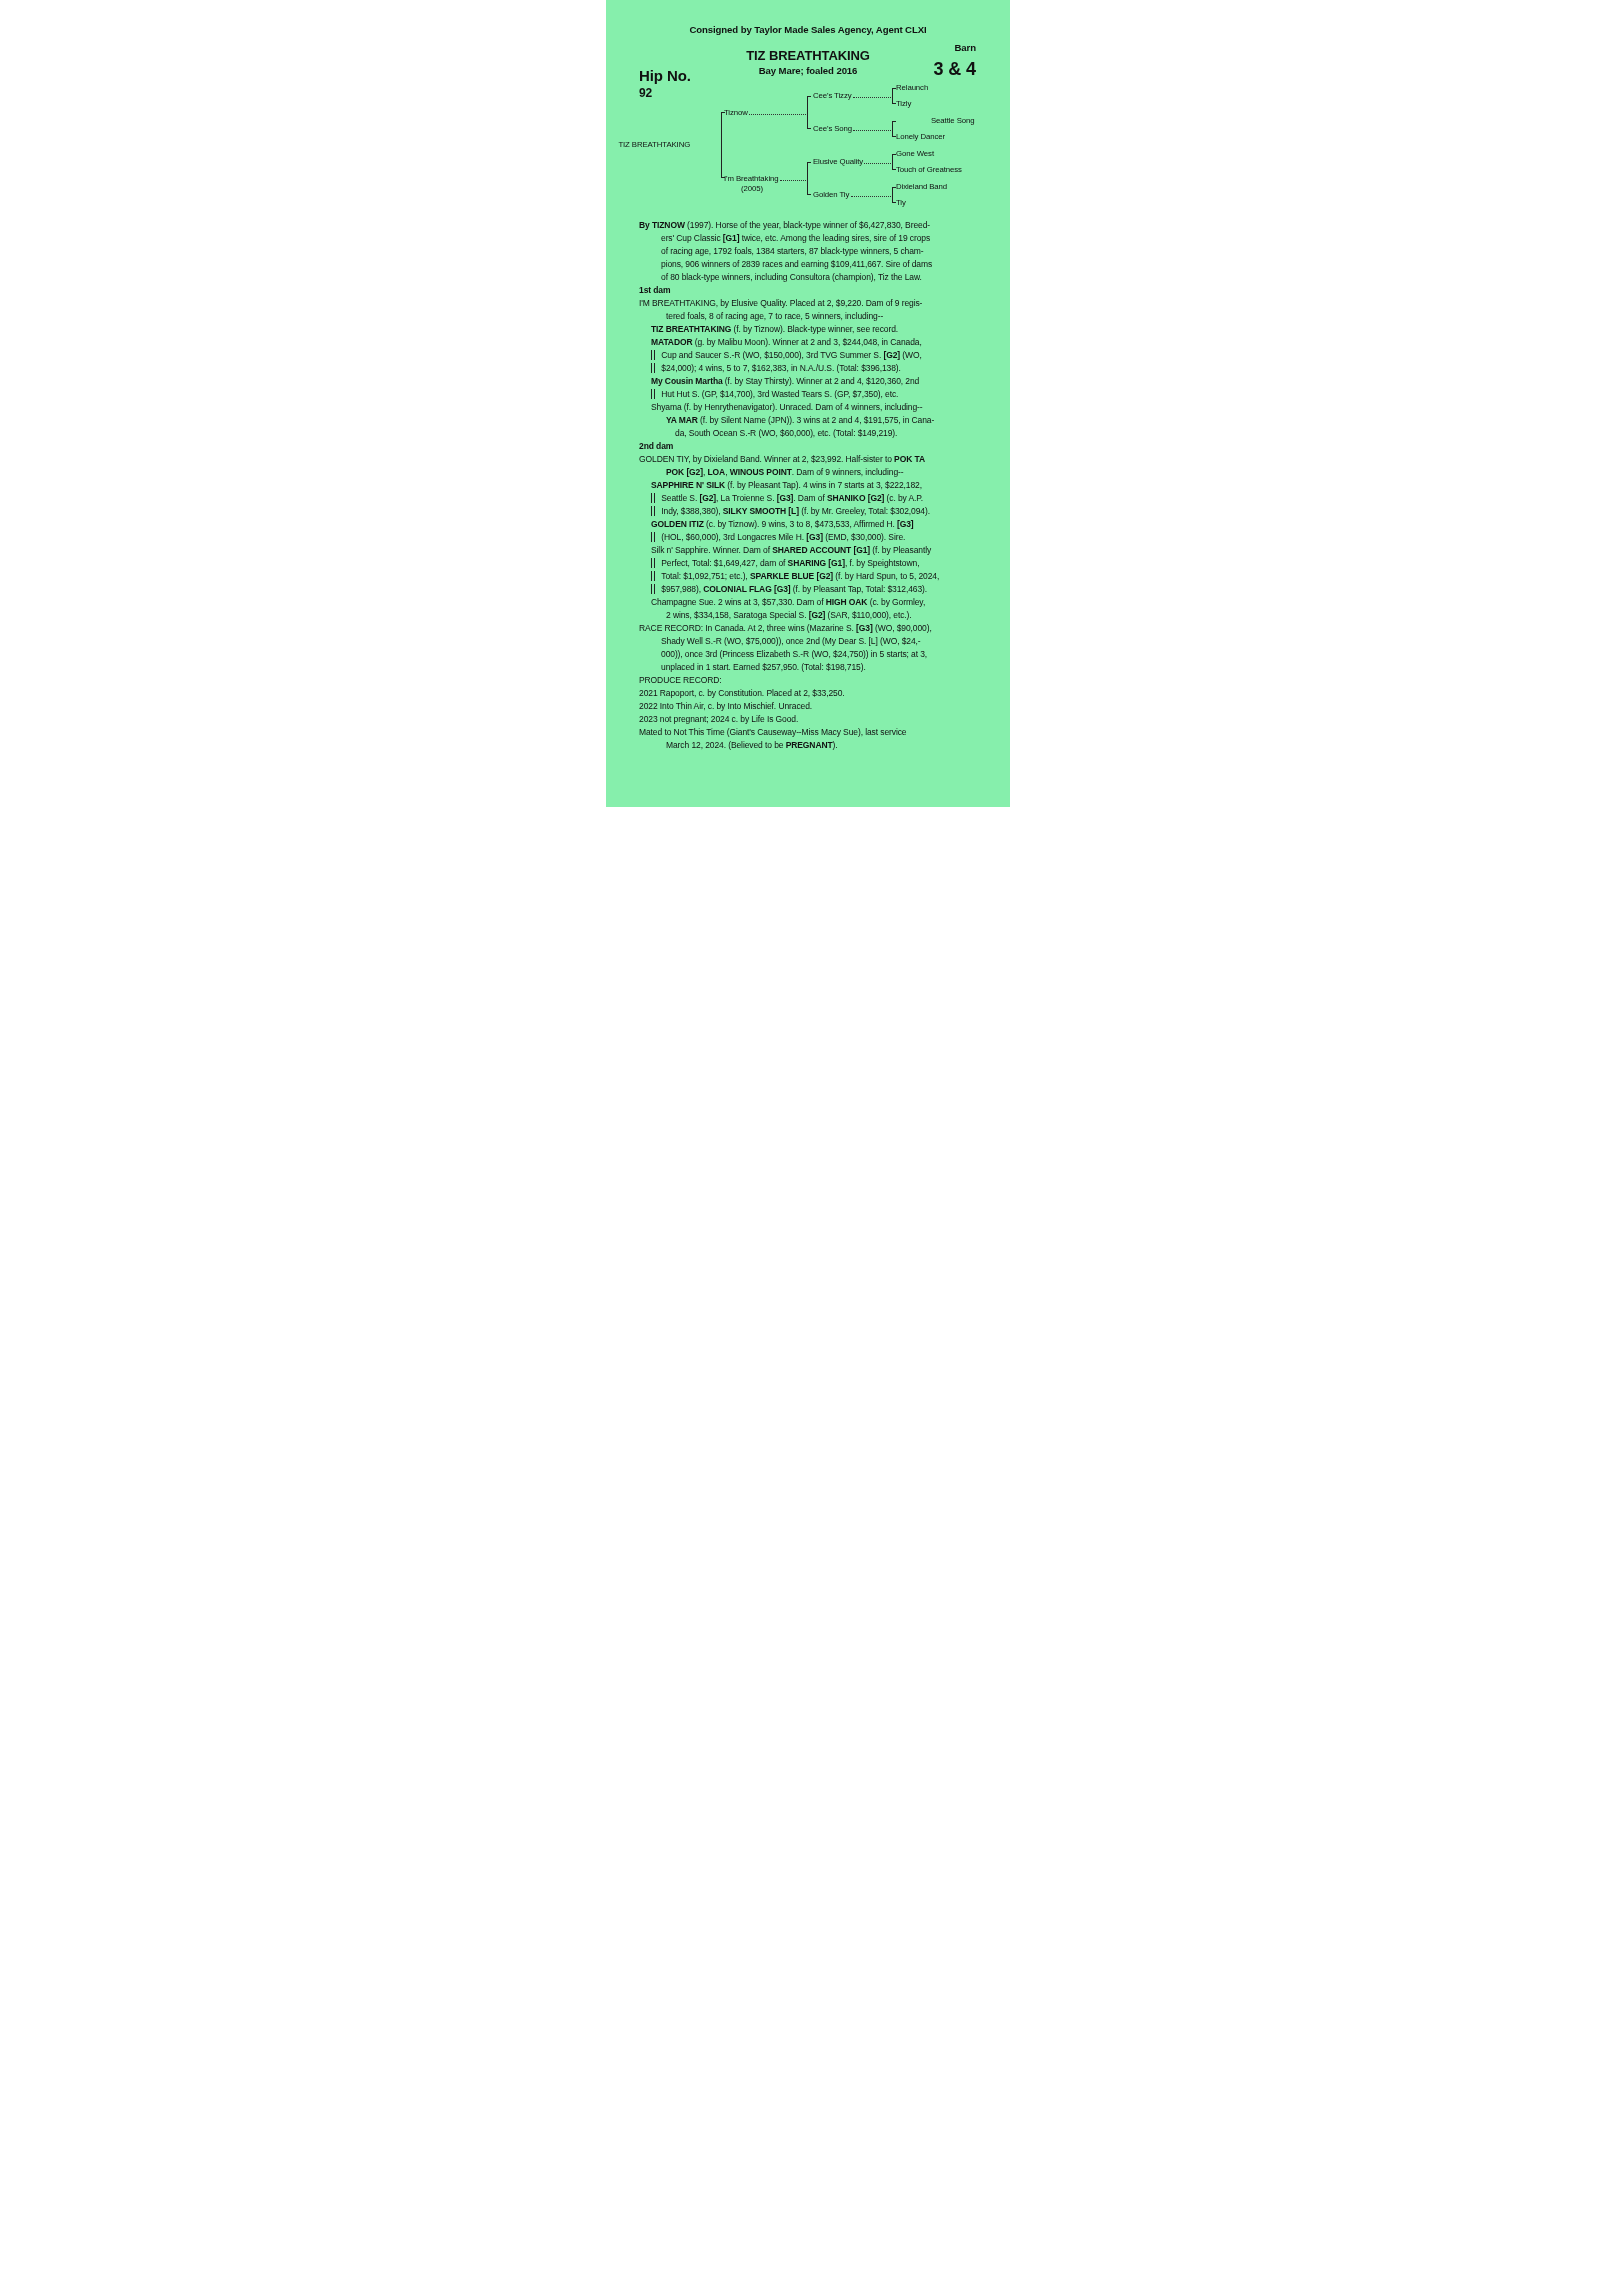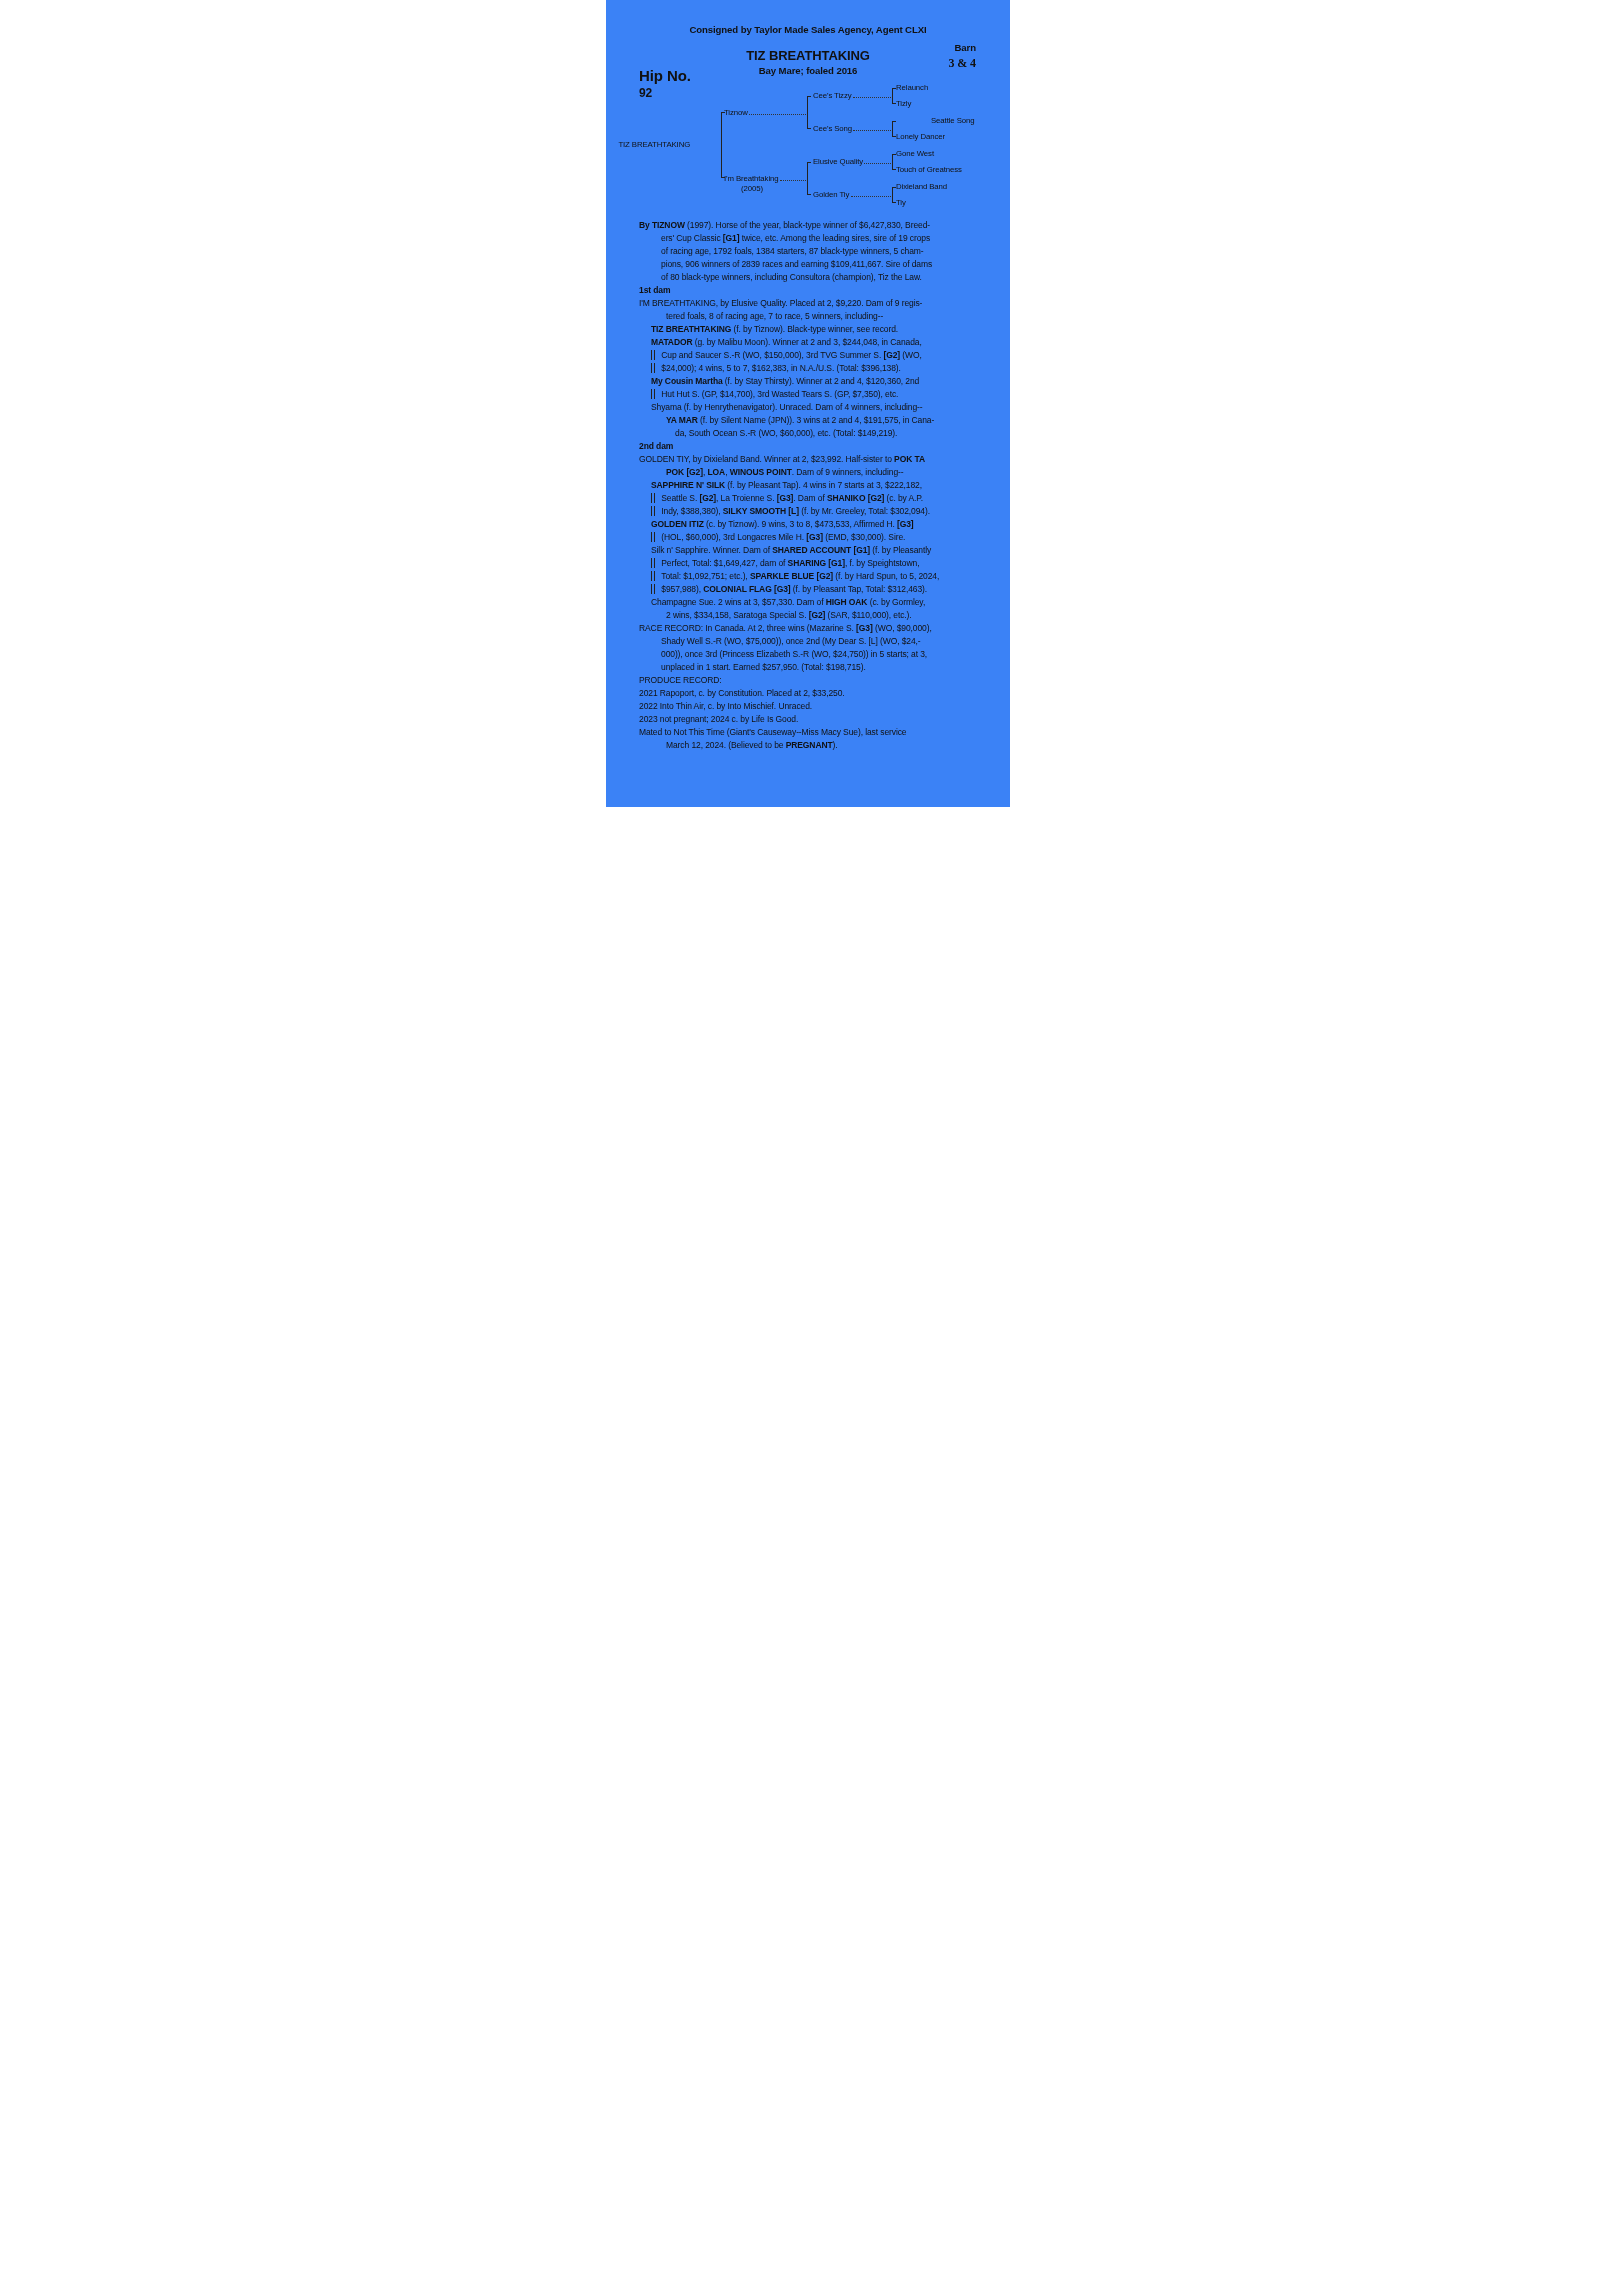--- a/index.html
+++ b/index.html
@@ -1,26 +1,26 @@
 <!DOCTYPE html>
 <html style="font-size:7.3px"><head>
 <meta charset="utf-8">
 <style>
   html,body{margin:0;padding:0;background:#ffffff;}
-  #page{position:relative;width:404px;height:807px;margin:0 auto;background:#3b82f6;
+  #page{position:relative;width:404px;height:807px;margin:0 auto;background:#86efac;
         font-family:"Liberation Sans",sans-serif;color:#111;overflow:hidden;
         letter-spacing:-0.1px;}
   .center{position:absolute;left:0;right:0;text-align:center;}
   #consigned{top:24px;font-size:9.6px;font-weight:bold;}
   #hip-block{position:absolute;left:33px;top:42px;}
   #hip-label{font-size:15px;font-weight:bold;line-height:11px;margin-top:28px;}
   #hip-number{font-size:12px;font-weight:bold;line-height:13.8px;margin-top:5.5px;}
   #barn-block{position:absolute;right:34px;top:42px;text-align:right;}
   #barn-label{font-size:9.6px;font-weight:bold;line-height:11px;}
-  #barn-number{font-size:12px;font-weight:bold;line-height:13.8px;margin-top:4px;font-family:Liberation Serif, serif;}
+  #barn-number{font-size:18px;font-weight:bold;line-height:13.8px;margin-top:10px;}
   #horse-name{top:48px;font-size:13px;font-weight:bold;}
   #horse-desc{top:65px;font-size:9.6px;font-weight:bold;}
 
   
   .pname{position:absolute;height:9.2px;line-height:9.2px;font-size:7.8px;display:flex;white-space:nowrap;}
   .pname .leader{flex:1;border-bottom:0.9px dotted #333;margin:0 1.4px 1.8px 1.4px;min-width:4.6px;}
   .bracket{position:absolute;width:4.1px;border:0.9px solid #222;border-right:none;box-sizing:border-box;}
 
   
   #catalog-body{position:absolute;left:0;top:219px;width:404px;font-size:8.5px;}

